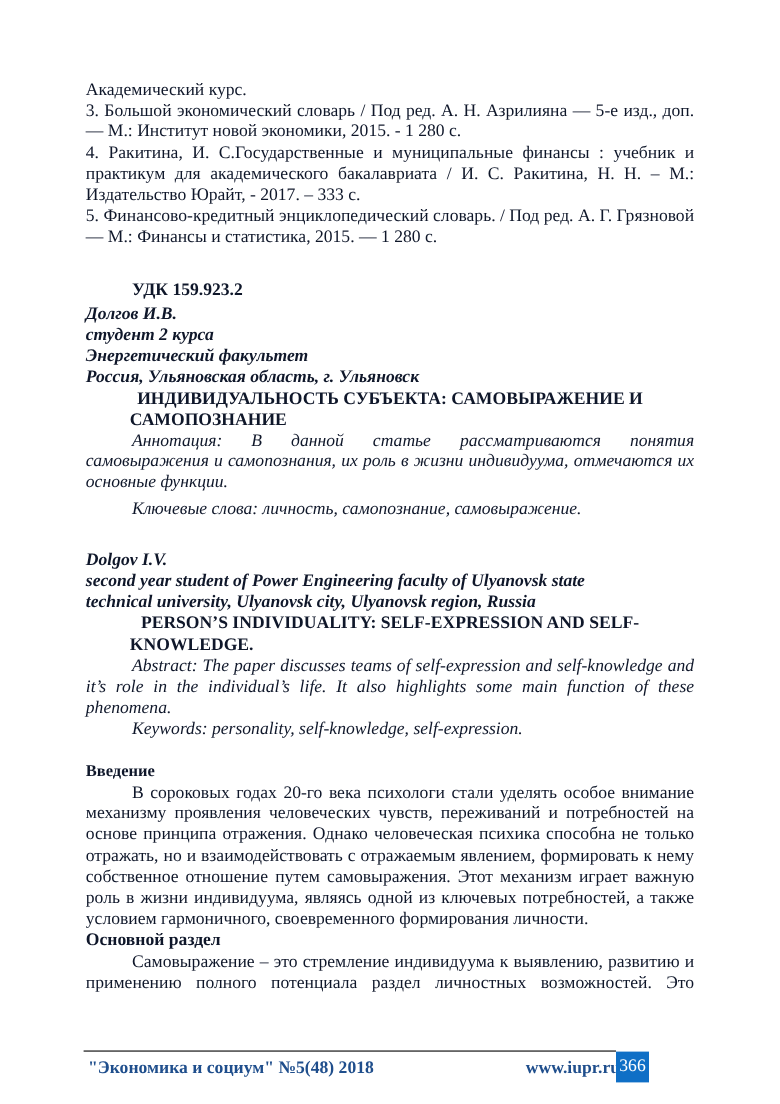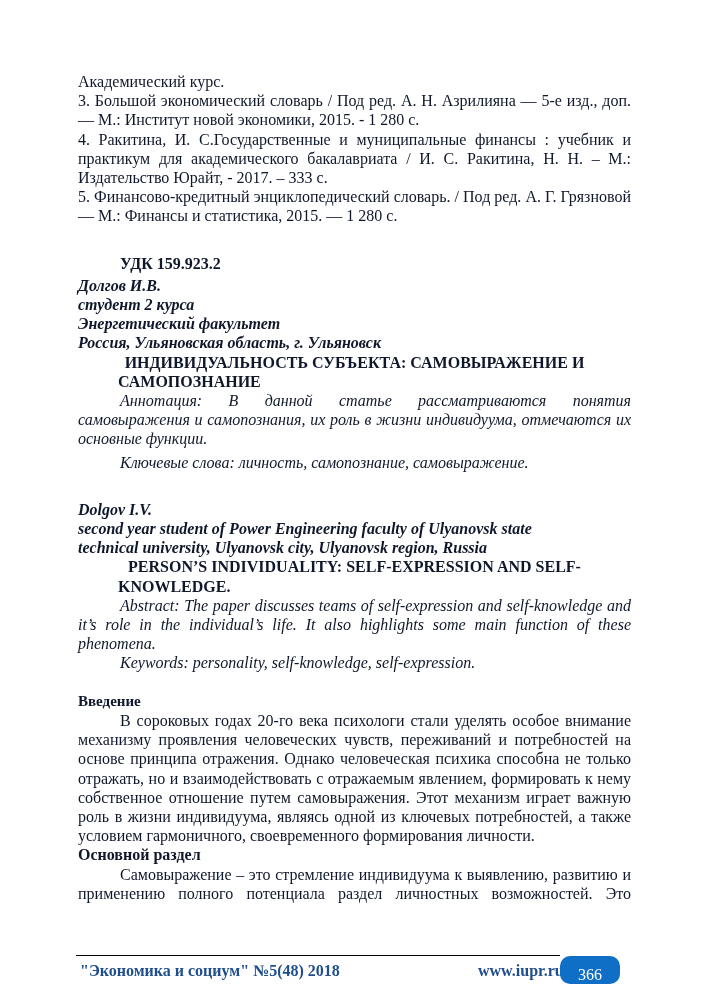--- a/index.html
+++ b/index.html
@@ -22,24 +22,24 @@
   }
   .footer-journal {
     position: absolute; left: 80px; top: 962px;
     font-family: "Liberation Serif", serif; font-weight: bold; font-size: 16px; color: #1f4e8c;
   }
   .footer-url {
     position: absolute; left: 478px; top: 962px;
     font-family: "Liberation Serif", serif; font-weight: bold; font-size: 16px; color: #1f4e8c;
   }
   .page-box {
-    position: absolute; left: 560px; top: 956px; width: 60px; height: 28px;
+    position: absolute; left: 560px; top: 956px; width: 30px; height: 28px;
     background: #0f6fc6; color: #fff;
     font-family: "Liberation Serif", serif; font-size: 16px;
-    display: flex; align-items: flex-end; justify-content: center; border-radius: 10px;
+    display: flex; align-items: center; justify-content: center;
   }
 </style>
 </head>
 <body>
 
 <div class="page">
 
   <div>
     <p class="p">Академический курс.</p>
     <p class="p">3. Большой экономический словарь / Под ред. А. Н. Азрилияна — 5-е изд., доп. — М.: Институт новой экономики, 2015. - 1 280 с.</p>

